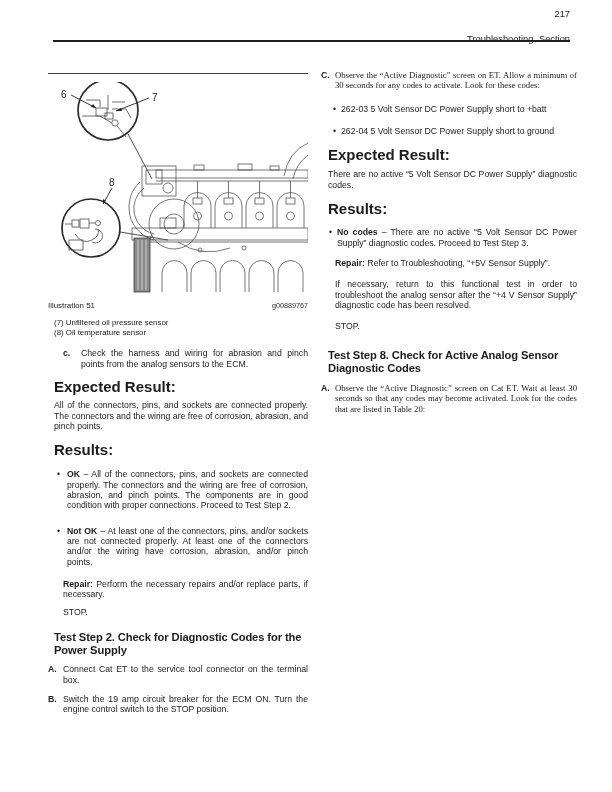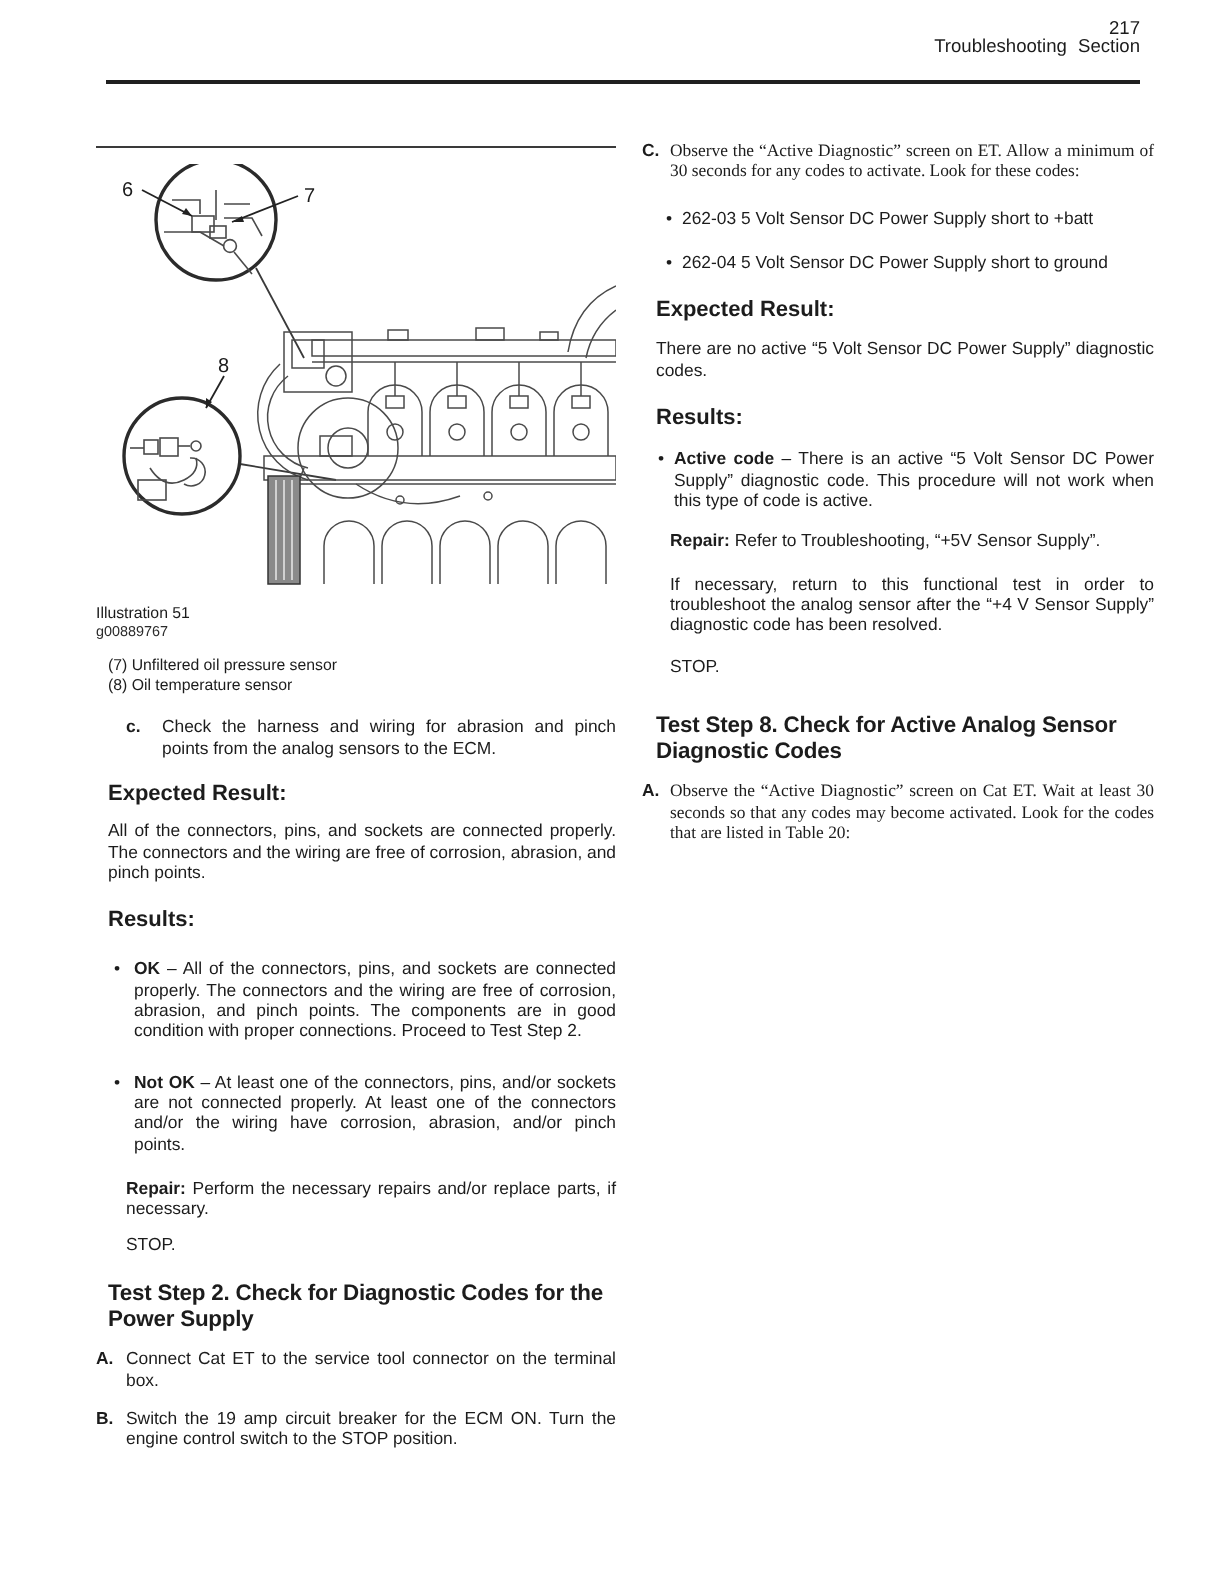--- a/index.html
+++ b/index.html
@@ -1,31 +1,31 @@
 <!DOCTYPE html>
 <html><head>
 <meta charset="utf-8">
 <style>
   html,body{margin:0;padding:0;background:#e8e8e8;}
   .page{position:relative;width:612px;height:792px;background:#ffffff;
         font-family:"Liberation Sans",sans-serif;color:#1c1c1c;overflow:hidden;}
   
   .hdr-num{position:absolute;top:9px;right:42px;font-size:9.3px;}
-  .hdr-sec{position:absolute;top:18px;right:42px;font-size:9.3px;word-spacing:3px;}
+  .hdr-sec{position:absolute;top:34px;right:42px;font-size:9.3px;word-spacing:3px;}
   .hdr-rule{position:absolute;top:40px;left:53px;right:42px;height:2px;background:#1f1f1f;}
   
   .col-left{position:absolute;left:48px;top:73px;width:260px;}
   .col-right{position:absolute;left:318px;top:66px;width:259px;}
   .fig-rule{height:1px;background:#3a3a3a;margin-bottom:8px;}
   
   .body{font-size:8.7px;line-height:10.3px;text-align:justify;}
-  .h-run{font-size:11px;line-height:10.3px;font-weight:bold;}
+  .h-run{font-size:15px;line-height:10.3px;font-weight:bold;}
   .h-step{font-size:11.2px;line-height:12.8px;font-weight:bold;letter-spacing:-.1px;}
   .caption{display:flex;justify-content:space-between;align-items:baseline;
-           font-size:7.9px;margin-top:3px;flex-direction:column;}
+           font-size:7.9px;margin-top:3px;}
   .gnum{font-size:7.2px;color:#2a2a2a;}
   .legend{font-size:7.9px;line-height:9.7px;}
   b{font-weight:bold;}
   
   .step{position:relative;}
   .step .lbl{position:absolute;left:0;top:0;font-weight:bold;}
   .step-ab .txt{padding-left:15px;}
   .step-c .lbl{left:15px;}
   .step-c .txt{padding-left:33px;}
   .step-r .lbl{left:3px;}
@@ -209,22 +209,22 @@
     </div>
 
     <div class="bullet b-code body mt13">262-03 5 Volt Sensor DC Power Supply short to +batt</div>
     <div class="bullet b-code body mt12">262-04 5 Volt Sensor DC Power Supply short to ground</div>
 
     <div class="h-run mt14" style="margin-left:10px;">Expected Result:</div>
     <div class="body mt9" style="margin-left:10px;">There are no active “5 Volt Sensor DC Power Supply” diagnostic codes.</div>
 
     <div class="h-run mt14" style="margin-left:10px;">Results:</div>
 
-    <div class="bullet b-r body mt10">
-      <b>Active code</b><span> – There is an active “5 Volt Sensor DC Power Supply” diagnostic code. This procedure will not work when this type of code is active.</span>
+    <div class="bullet b-r body mt13">
+      <b>No codes</b><span> – There are no active “5 Volt Sensor DC Power Supply” diagnostic codes. Proceed to Test Step 3.</span>
     </div>
 
     <div class="body indent-r mt10">
       <b>Repair:</b><span> Refer to Troubleshooting, “+5V Sensor Supply”.</span>
     </div>
 
     <div class="body indent-r mt11">If necessary, return to this functional test in order to troubleshoot the analog sensor after the “+4 V Sensor Supply” diagnostic code has been resolved.</div>
 
     <div class="body indent-r mt11">STOP.</div>
 

